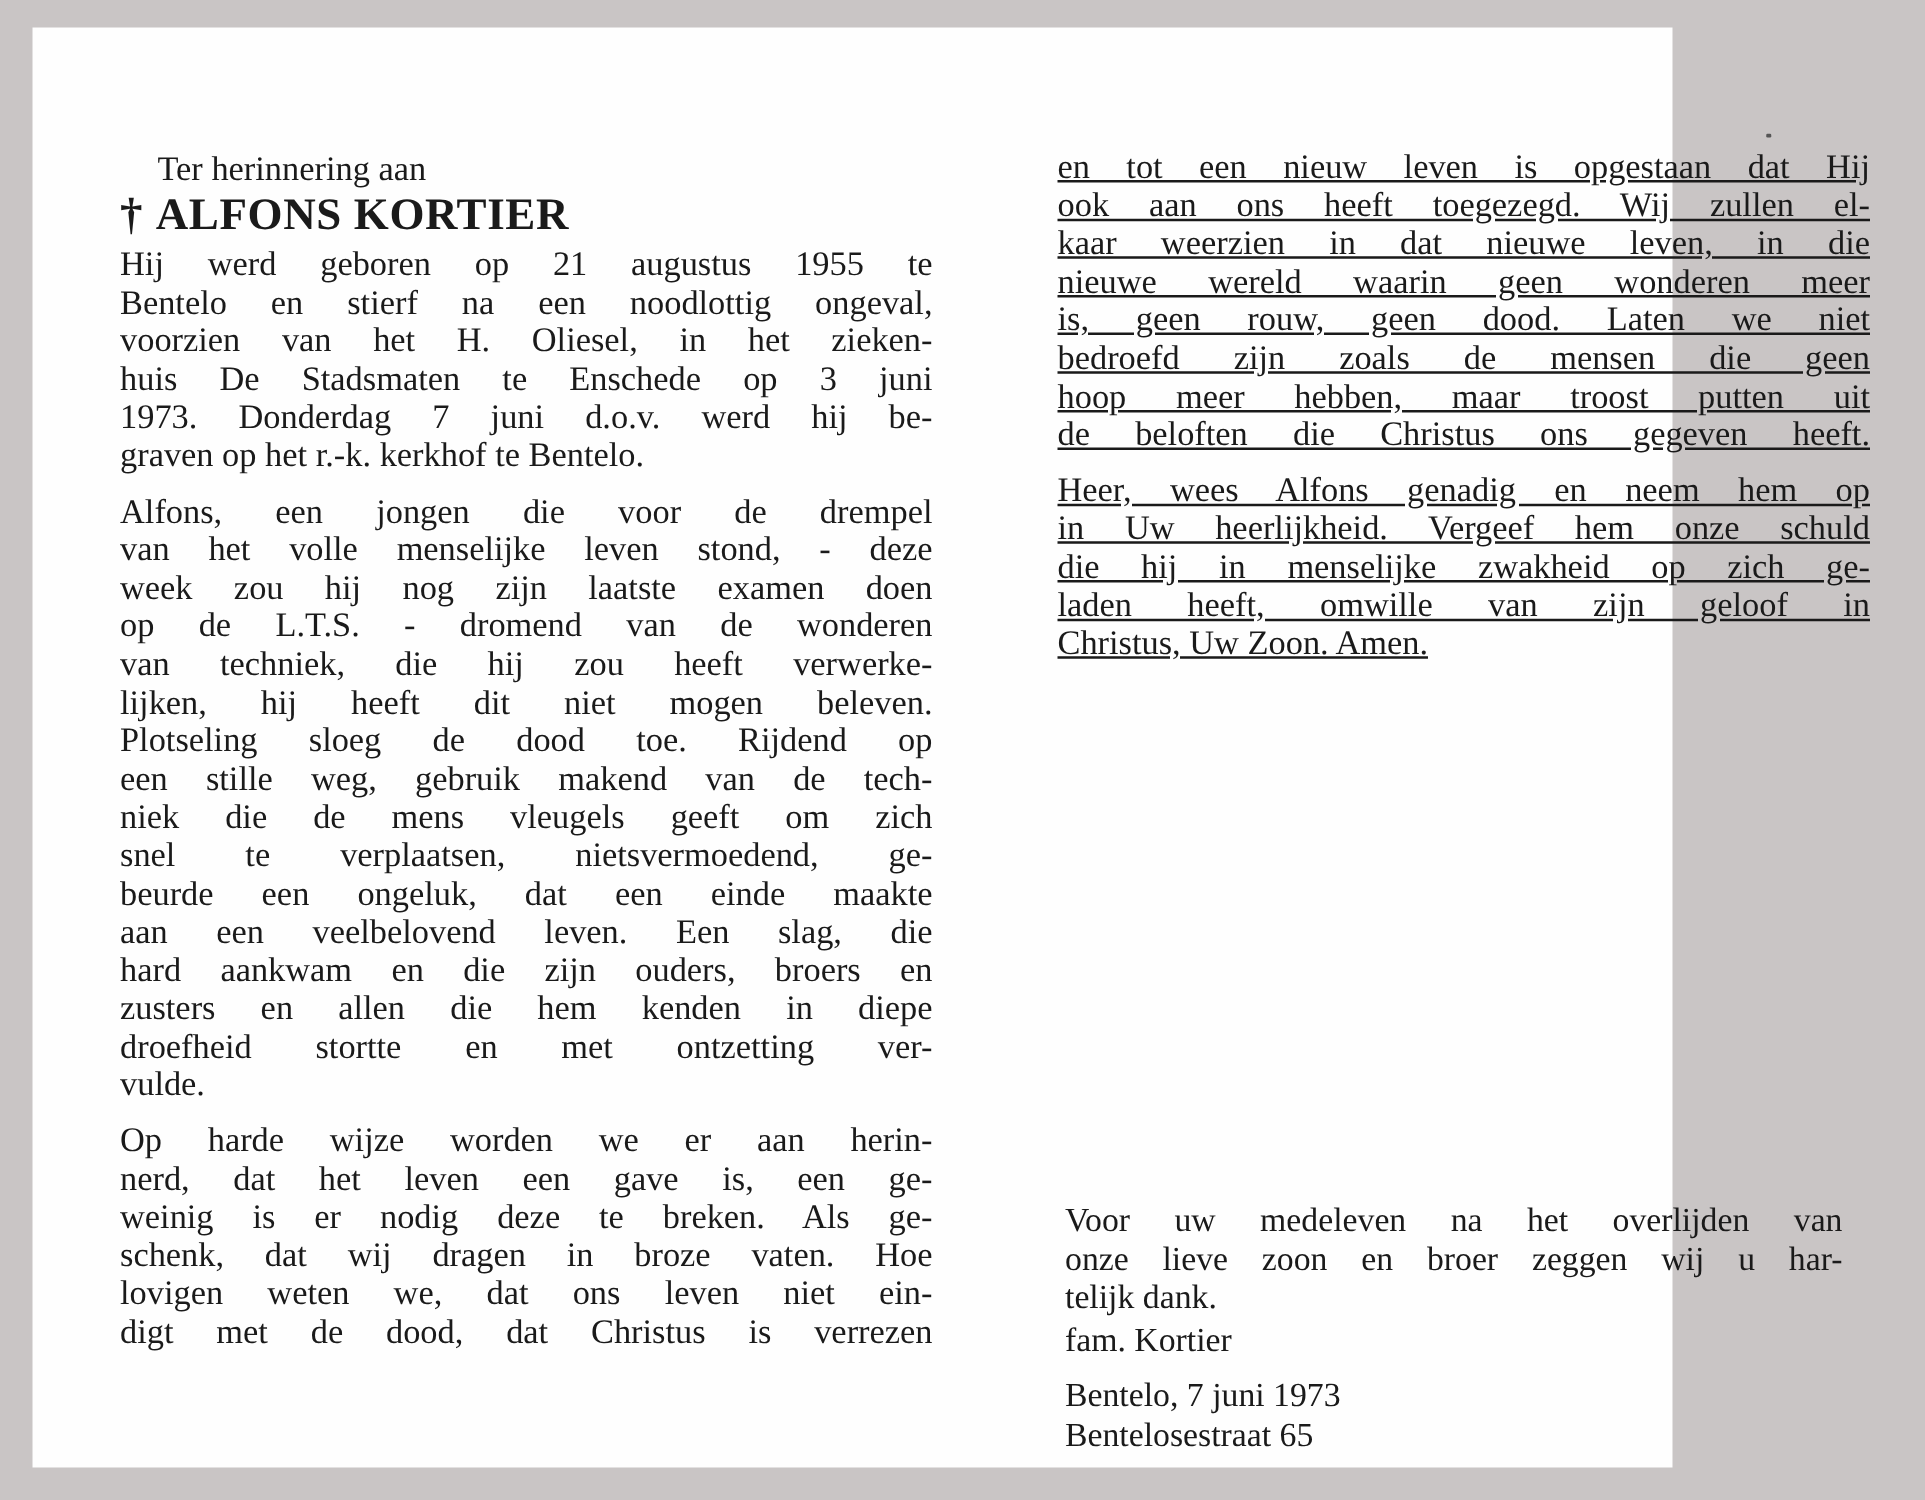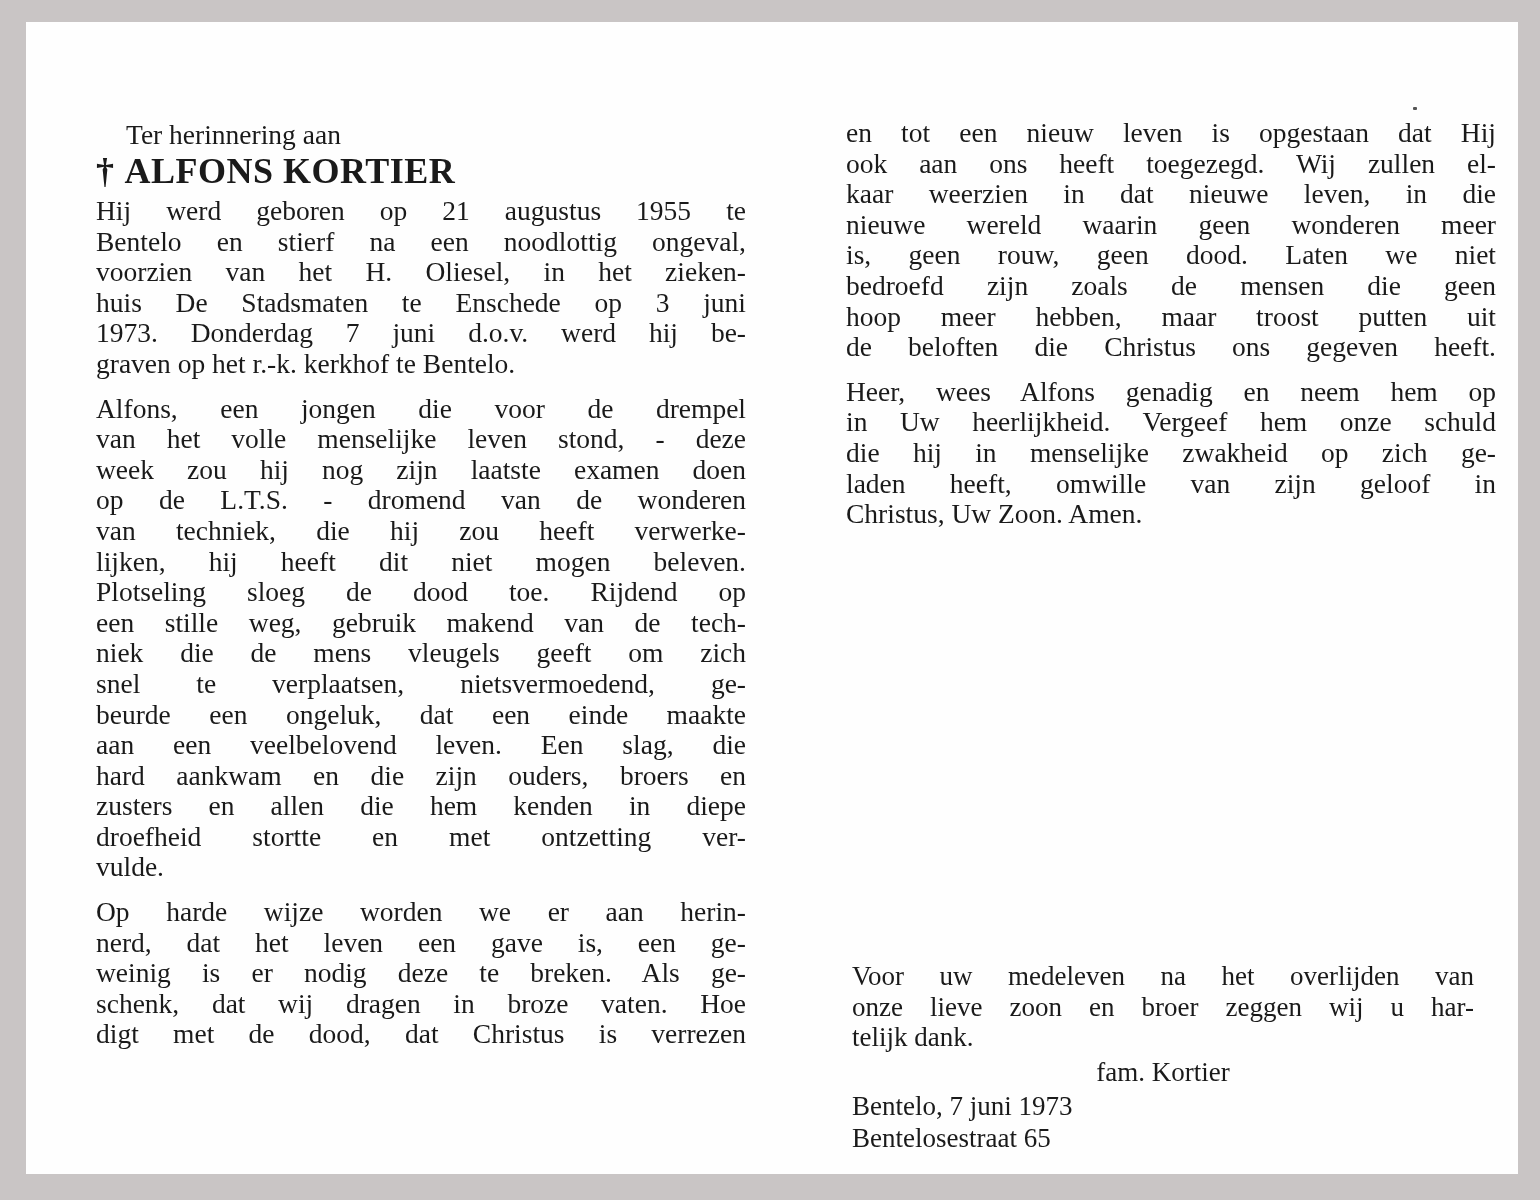--- a/index.html
+++ b/index.html
@@ -7,50 +7,50 @@
     width: 1540px; height: 1200px;
     background: #c9c5c5;
     position: relative;
     overflow: hidden;
     font-family: "Liberation Serif", "DejaVu Serif", serif;
     color: #1a1a1a;
   }
   .paper {
     position: absolute;
     left: 26px; top: 22px;
-    width: 1492px; height: 1152px;
+    width: 1312px; height: 1152px;
     background: #fefefe;
   }
   .col {
     position: absolute;
     font-size: 27.5px;
     line-height: 30.6px;
   }
   .col-left { left: 70px; top: 96px; width: 650px; }
-  .col-right { left: 820px; top: 96px; width: 650px; }
+  .col-right { left: 820px; top: 96px; width: 650px; text-decoration: underline; }
   .line {
     display: block;
     text-align: justify;
     text-align-last: justify;
     white-space: nowrap;
     height: 30.6px;
   }
   .line.last { text-align-last: left; }
   .para { margin-bottom: 14px; }
   .heading-small {
     font-size: 27.5px; line-height: 34px;
     padding-left: 30px;
   }
   .heading-name {
     font-size: 36px; line-height: 38px; font-weight: bold;
     letter-spacing: 0.5px; margin-bottom: 6px;
   }
   .cross { font-weight: bold; margin-right: 10px; }
   .thanks { position: absolute; left: 826px; top: 938px; width: 622px; font-size: 27px; line-height: 32px; }
-  .sign { text-align: center; margin-top: 4px; margin-bottom: 2px; }
+  .sign { text-align: left; margin-top: 4px; margin-bottom: 12px; }
   .speck {
     position: absolute; left: 1387px; top: 85px;
     width: 4px; height: 3px; background: #555; border-radius: 1px;
   }
 </style>
 </head>
 <body>
 
 <div class="paper">
 
@@ -86,20 +86,21 @@
       <span class="line">zusters en allen die hem kenden in diepe</span>
       <span class="line">droefheid stortte en met ontzetting ver-</span>
       <span class="line last">vulde.</span>
     </div>
 
     <div class="para">
       <span class="line">Op harde wijze worden we er aan herin-</span>
       <span class="line">nerd, dat het leven een gave is, een ge-</span>
       <span class="line">weinig is er nodig deze te breken. Als ge-</span>
       <span class="line">schenk, dat wij dragen in broze vaten. Hoe</span>
+      <span class="line">lovigen weten we, dat ons leven niet ein-</span>
       <span class="line">digt met de dood, dat Christus is verrezen</span>
     </div>
   </div>
 
   <div class="col col-right">
     <div class="para">
       <span class="line">en tot een nieuw leven is opgestaan dat Hij</span>
       <span class="line">ook aan ons heeft toegezegd. Wij zullen el-</span>
       <span class="line">kaar weerzien in dat nieuwe leven, in die</span>
       <span class="line">nieuwe wereld waarin geen wonderen meer</span>

